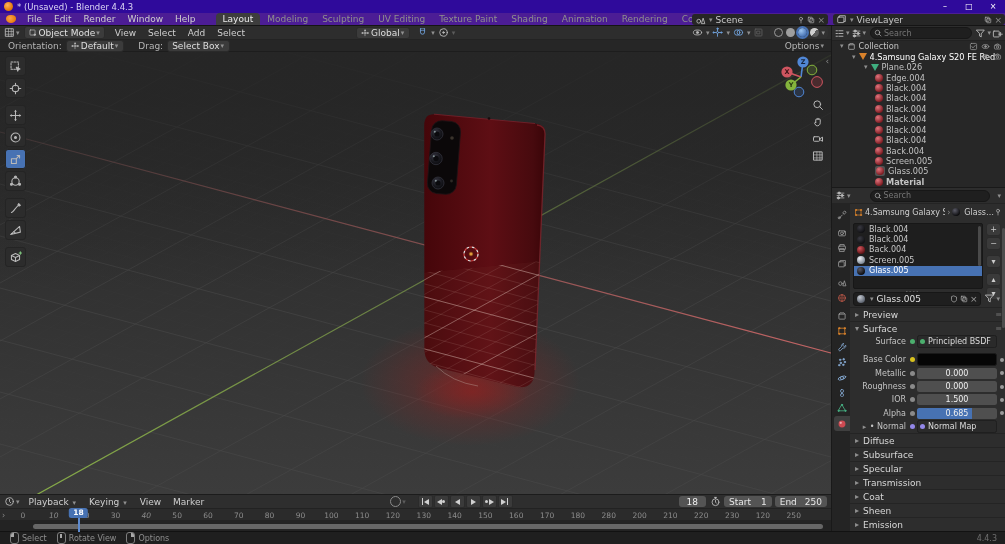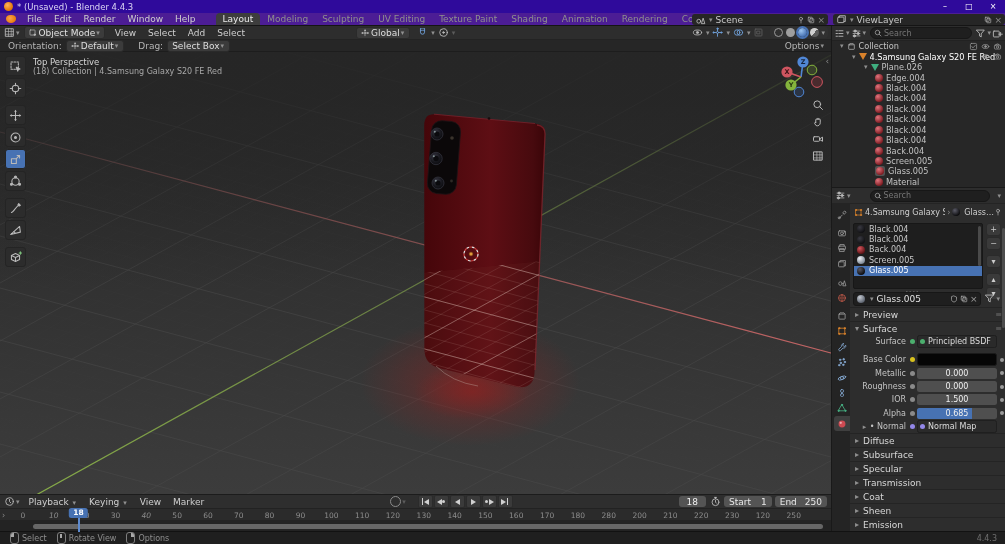--- a/index.html
+++ b/index.html
@@ -867,24 +867,20 @@
           <span class="ic" style="width: 13px; height: 13px;">
             <svg viewBox="0 0 16 16" fill="none" stroke="currentColor" stroke-width="1.3" stroke-linecap="round" stroke-linejoin="round">
               <path d="M3 5.5l5-2.5 5 2.5v5L8 13l-5-2.5z"></path>
               <path d="M3 5.5L8 8l5-2.5M8 8v5"></path>
               <path d="M12.5 2.5h3M14 1v3" stroke="#7fc77f"></path>
             </svg>
           </span>
         </div>
       </div>
 
-    <div class="vp-text">
-      <div class="l1">Top Perspective</div>
-      <div class="l2">(18) Collection | 4.Samsung Galaxy S20 FE Red</div>
-    </div>
 
     <div id="nav-icons">
         <div class="navic">
           <span class="ic" style="width: 12px; height: 12px;">
             <svg viewBox="0 0 16 16" fill="none" stroke="currentColor" stroke-width="1.3" stroke-linecap="round" stroke-linejoin="round">
               <circle cx="7" cy="7" r="4.5"></circle>
               <path d="M10.5 10.5L14 14"></path>
             </svg>
           </span>
         </div>
@@ -1081,21 +1077,21 @@
           <span style="white-space: nowrap; overflow: hidden;">Screen.005</span>
           <span class="ot-right"></span>
         </div>
         <div class="ot-row" style="padding-left: 43px;">
           <span style="display: inline-flex; align-items: center; margin-right: 3px; background: rgb(82, 82, 82); border-radius: 2px; padding: 1px;">
             <span class="sphere" style="width: 8px; height: 8px; margin: 0px; background: radial-gradient(circle at 35% 30%, rgb(224, 115, 124), rgb(124, 26, 32) 75%);"></span>
           </span>
           <span style="white-space: nowrap; overflow: hidden;">Glass.005</span>
           <span class="ot-right"></span>
         </div>
-        <div class="ot-row" style="padding-left: 43px;">
+        <div class="ot-row" style="padding-left: 43px; font-weight: bold;">
           <span style="display: inline-flex; align-items: center; margin-right: 3px;">
             <span class="sphere" style="width: 8px; height: 8px; margin: 0px; background: radial-gradient(circle at 35% 30%, rgb(224, 115, 124), rgb(124, 26, 32) 75%);"></span>
           </span>
           <span style="white-space: nowrap; overflow: hidden;">Material</span>
           <span class="ot-right"></span>
         </div>
       </div>
   </div>
 
   <div class="props">

